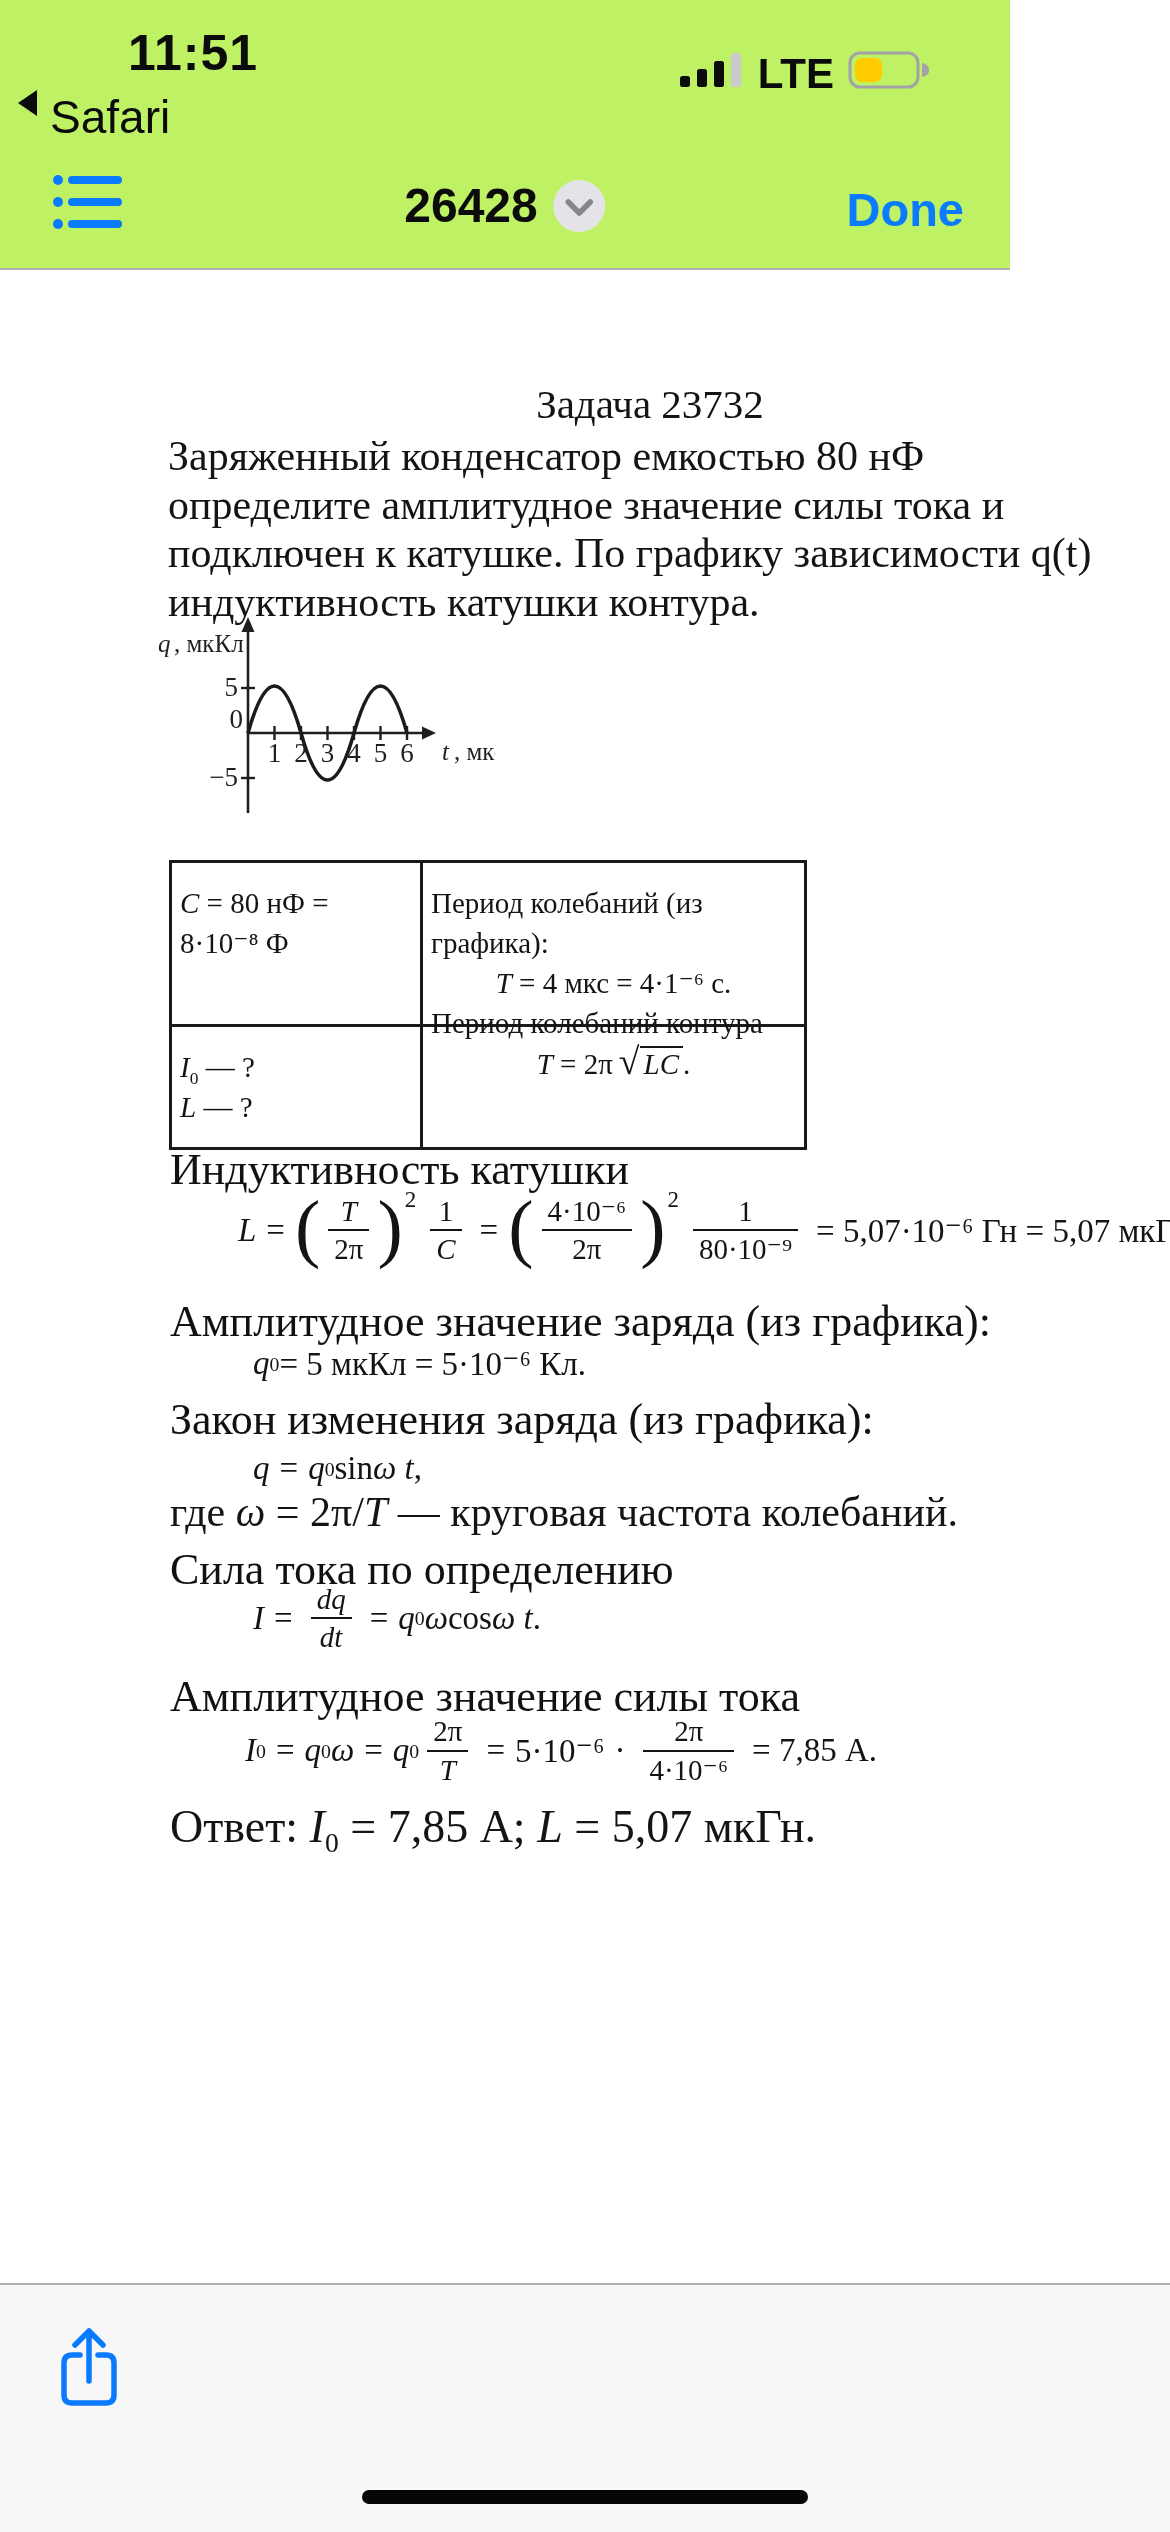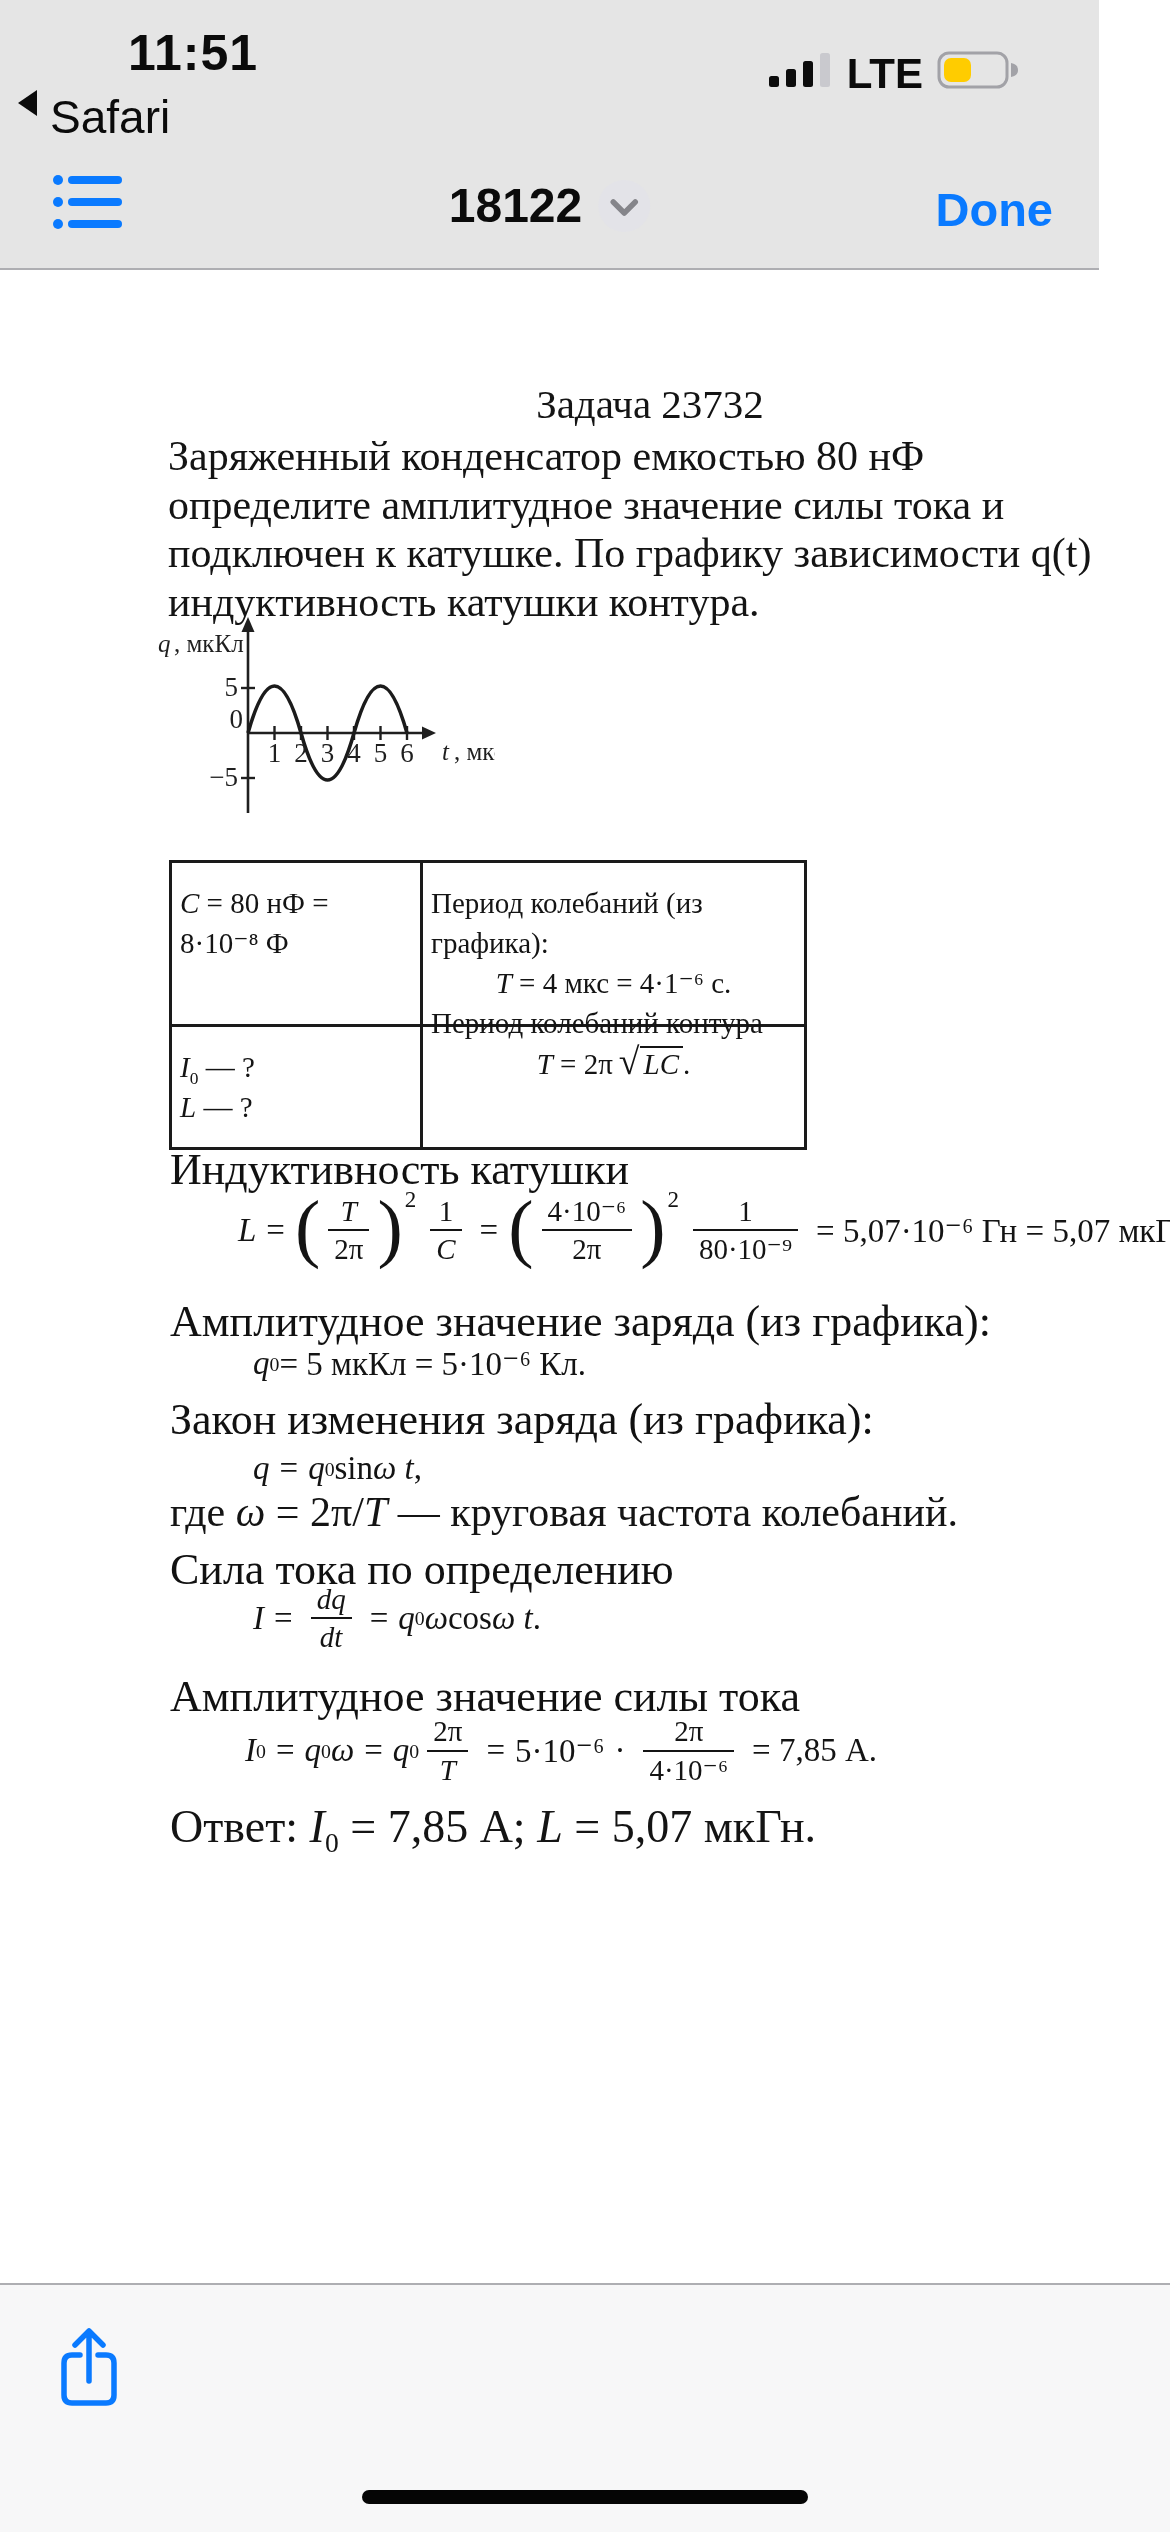--- a/index.html
+++ b/index.html
@@ -1,20 +1,20 @@
 <!DOCTYPE html>
 <html><head>
 <meta charset="utf-8">
 <style>
   html,body{margin:0;padding:0}
   body{width:1170px;height:2532px;position:relative;background:#ffffff;overflow:hidden;
        font-family:"Liberation Sans","DejaVu Sans",sans-serif;color:#111}
 
   
-  .chrome-top{position:absolute;left:0;top:0;width:1099px;height:270px;background:#e5e5e5;
+  .chrome-top{position:absolute;left:0;top:0;width:1010px;height:270px;background:#bef264;
               border-bottom:2px solid #aeaeb2;box-sizing:border-box}
   .time{position:absolute;left:128px;top:24px;font-size:50px;font-weight:700;letter-spacing:1px;color:#0b0b0b}
   .back-link{position:absolute;left:18px;top:90px;display:flex;align-items:flex-start;gap:12px;
              font-size:46px;color:#0b0b0b}
   .sb-right{position:absolute;right:78px;top:50px;display:flex;gap:14px}
   .lte{font-size:42px;font-weight:600;color:#0b0b0b}
   .nav-list-btn{position:absolute;left:52px;top:170px}
   .nav-title-group{position:absolute;left:50%;top:178px;transform:translateX(-50%);
                    display:flex;align-items:center;gap:16px}
   .nav-title{font-size:48px;font-weight:700;color:#0b0b0b}
@@ -100,21 +100,21 @@
       <circle cx="6" cy="10" r="5" fill="#0a7aff"></circle>
         <line x1="20" y1="10" x2="66" y2="10" stroke="#0a7aff" stroke-width="8" stroke-linecap="round"></line>
       <circle cx="6" cy="32" r="5" fill="#0a7aff"></circle>
         <line x1="20" y1="32" x2="66" y2="32" stroke="#0a7aff" stroke-width="8" stroke-linecap="round"></line>
       <circle cx="6" cy="54" r="5" fill="#0a7aff"></circle>
         <line x1="20" y1="54" x2="66" y2="54" stroke="#0a7aff" stroke-width="8" stroke-linecap="round"></line>
     </svg>
   </button>
 
   <div class="nav-title-group">
-    <span class="nav-title">18122</span>
+    <span class="nav-title">26428</span>
     <span class="chev-circle">
       <svg width="52" height="52" viewBox="0 0 52 52">
         <polyline points="15,22 26,33 37,22" fill="none" stroke="#85858a" stroke-width="5.5" stroke-linecap="round" stroke-linejoin="round"></polyline>
       </svg>
     </span>
   </div>
 
   <button class="done-btn">Done</button>
 </header>
 

